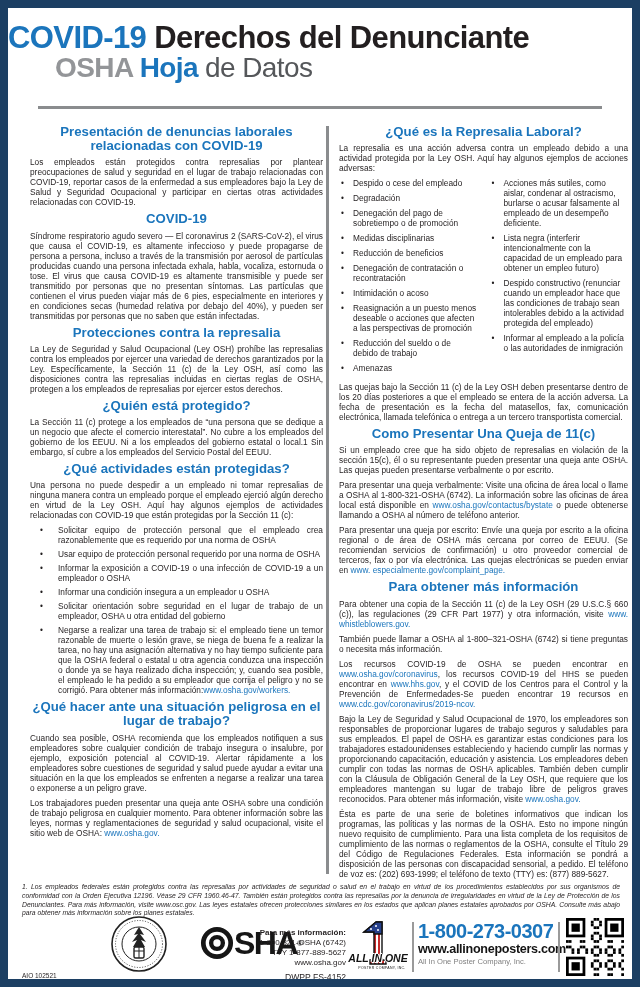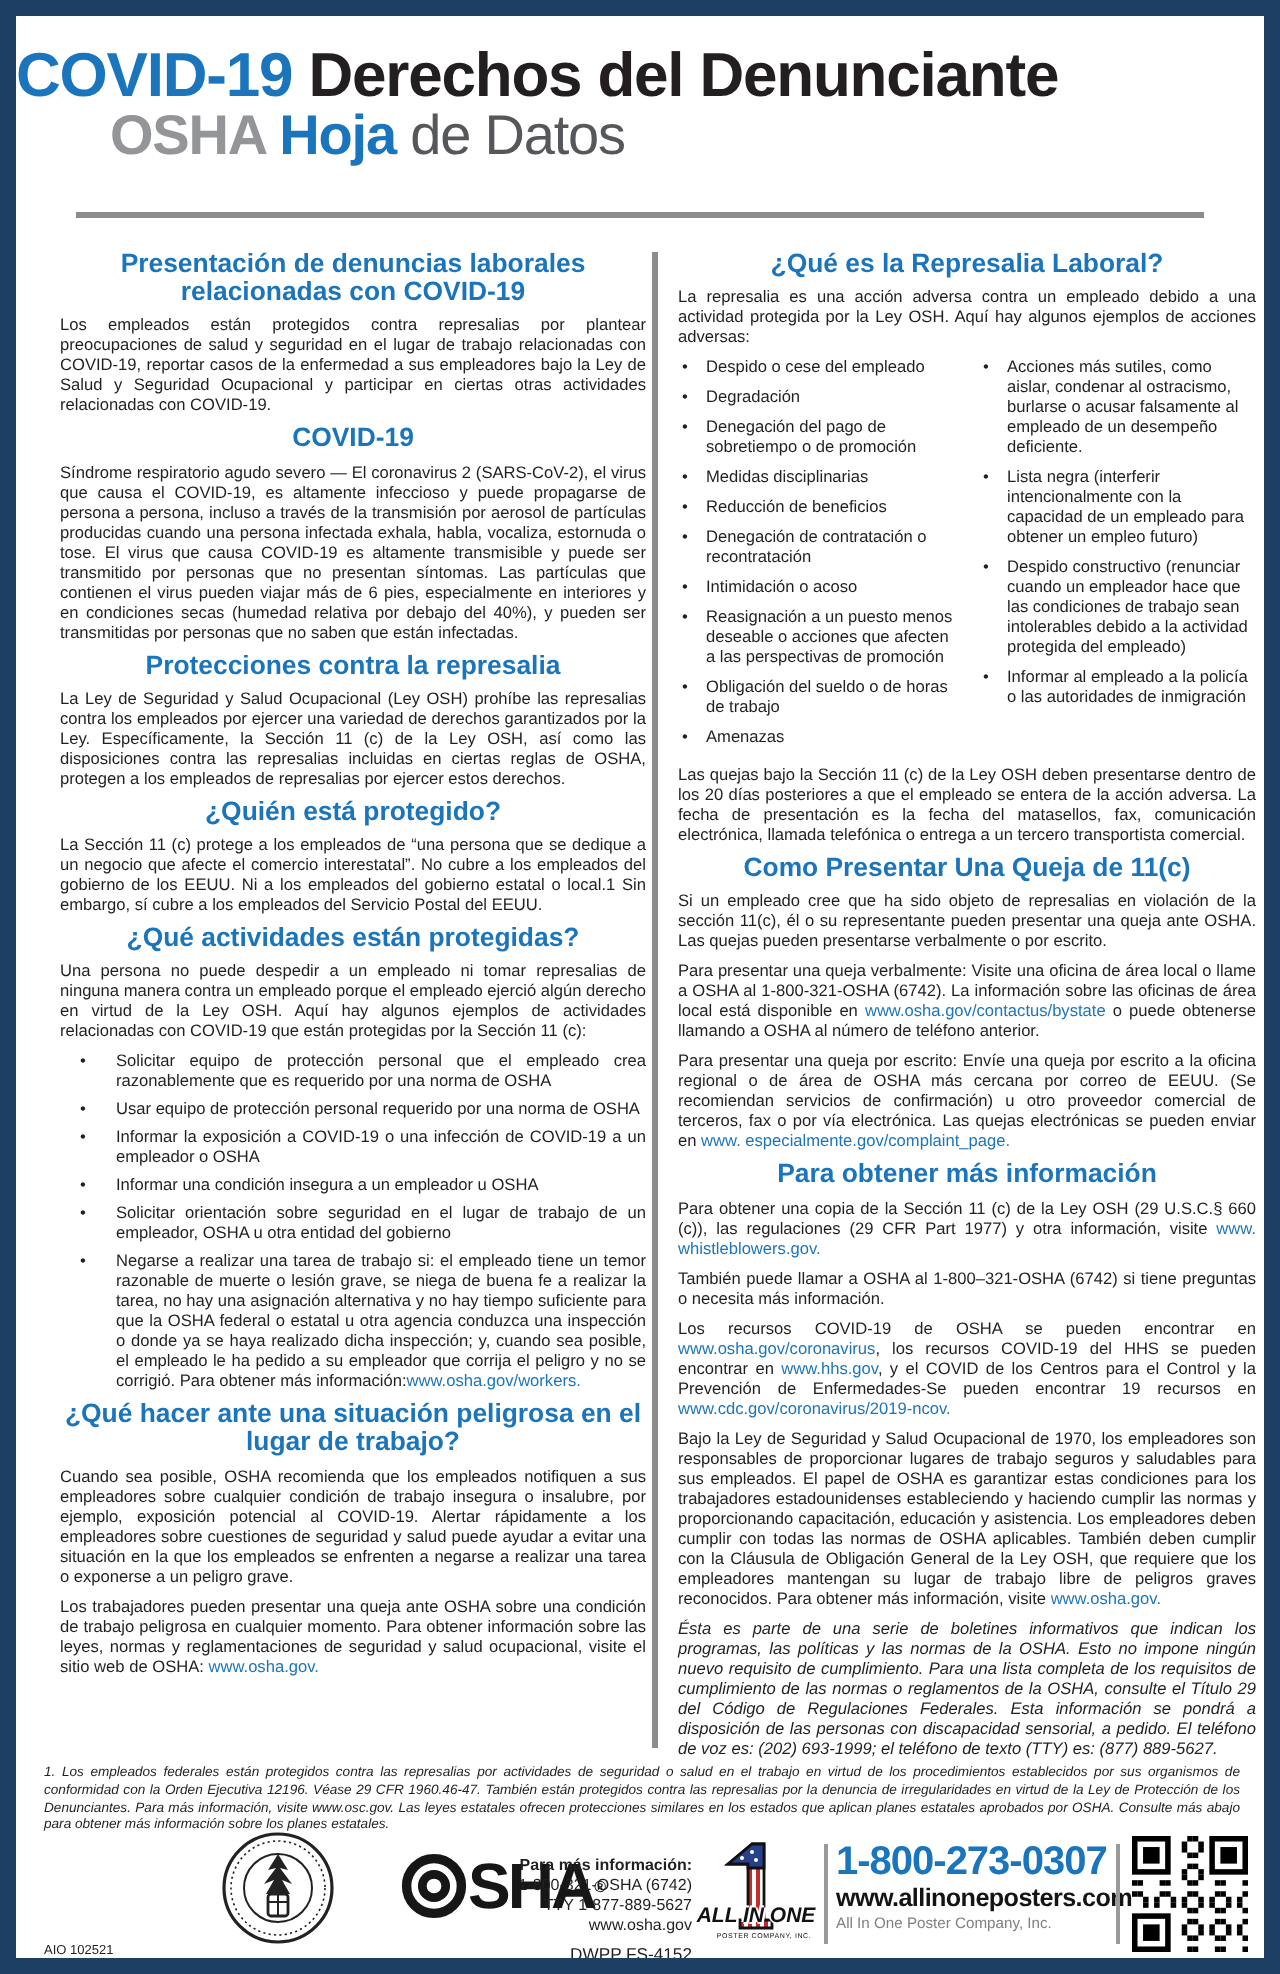--- a/index.html
+++ b/index.html
@@ -12,21 +12,21 @@
   .c-blue{color:#1b75bc}.c-dark{color:#231f20}.c-gray{color:#939598}
   .c-slate{color:#55575a;font-weight:normal}
   .hdr-rule{position:absolute;left:30px;right:30px;top:98px;height:3px;background:#8a8c8e;}
   
   .col{position:absolute;top:112px;font-size:8.3px;line-height:10px;}
   .col-l{left:22px;width:293px;}
   .col-r{left:331px;width:289px;}
   .vdiv{position:absolute;left:318px;top:118px;width:3px;height:748px;background:#8a8c8e;}
   .sec-h{color:#1b75bc;font-weight:bold;font-size:13.2px;line-height:14.2px;text-align:center;margin:5px 0 4px;}
   .para{text-align:justify;margin:0 0 5px;}
-  .it{font-style:italic;}
+  .it{}
   .lnk{color:#1b75bc;}
   .bul{display:flex;margin:0 0 4px;}
   .bul .dot{flex:none;}
   .bul .bt{flex:1;}
   .col-l .bul{padding-left:10px;}
   .col-l .bul .dot{width:18px;}
   .col-l .bul .bt{text-align:justify;}
   .ul2{display:flex;gap:12px;margin:3px 0 4px;}
   .ul2 .half{flex:1;min-width:0;}
   .ul2 .bul{margin:0 0 5px;}
@@ -145,21 +145,21 @@
           <div class="bul">
             <span class="dot">•</span>
             <span class="bt">Intimidación o acoso</span>
           </div>
           <div class="bul">
             <span class="dot">•</span>
             <span class="bt">Reasignación a un puesto menos deseable o acciones que afecten a las perspectivas de promoción</span>
           </div>
           <div class="bul">
             <span class="dot">•</span>
-            <span class="bt">Obligación del sueldo o de horas de trabajo</span>
+            <span class="bt">Reducción del sueldo o de debido de trabajo</span>
           </div>
           <div class="bul">
             <span class="dot">•</span>
             <span class="bt">Amenazas</span>
           </div>
         </div>
         <div class="half">
           <div class="bul">
             <span class="dot">•</span>
             <span class="bt">Acciones más sutiles, como aislar, condenar al ostracismo, burlarse o acusar falsamente al empleado de un desempeño deficiente.</span>
@@ -173,21 +173,21 @@
             <span class="bt">Despido constructivo (renunciar cuando un empleador hace que las condiciones de trabajo sean intolerables debido a la actividad protegida del empleado)</span>
           </div>
           <div class="bul">
             <span class="dot">•</span>
             <span class="bt">Informar al empleado a la policía o las autoridades de inmigración</span>
           </div>
         </div>
       </div>
       <div class="para">Las quejas bajo la Sección 11 (c) de la Ley OSH deben presentarse dentro de los 20 días posteriores a que el empleado se entera de la acción adversa. La fecha de presentación es la fecha del matasellos, fax, comunicación electrónica, llamada telefónica o entrega a un tercero transportista comercial.</div>
       <div class="sec-h">Como Presentar Una Queja de 11(c)</div>
-      <div class="para">Si un empleado cree que ha sido objeto de represalias en violación de la sección 11(c), él o su representante pueden presentar una queja ante OSHA. Las quejas pueden presentarse verbalmente o por escrito.</div>
+      <div class="para">Si un empleado cree que ha sido objeto de represalias en violación de la sección 15(c), él o su representante pueden presentar una queja ante OSHA. Las quejas pueden presentarse verbalmente o por escrito.</div>
       <div class="para">Para presentar una queja verbalmente: Visite una oficina de área local o llame a OSHA al 1-800-321-OSHA (6742). La información sobre las oficinas de área local está disponible en <span class="lnk">www.osha.gov/contactus/bystate</span> o puede obtenerse llamando a OSHA al número de teléfono anterior.</div>
       <div class="para">Para presentar una queja por escrito: Envíe una queja por escrito a la oficina regional o de área de OSHA más cercana por correo de EEUU. (Se recomiendan servicios de confirmación) u otro proveedor comercial de terceros, fax o por vía electrónica. Las quejas electrónicas se pueden enviar en <span class="lnk">www. especialmente.gov/complaint_page.</span></div>
       <div class="sec-h">Para obtener más información</div>
       <div class="para">Para obtener una copia de la Sección 11 (c) de la Ley OSH (29 U.S.C.§ 660 (c)), las regulaciones (29 CFR Part 1977) y otra información, visite <span class="lnk">www. whistleblowers.gov.</span></div>
       <div class="para">También puede llamar a OSHA al 1-800–321-OSHA (6742) si tiene preguntas o necesita más información.</div>
       <div class="para">Los recursos COVID-19 de OSHA se pueden encontrar en <span class="lnk">www.osha.gov/coronavirus</span>, los recursos COVID-19 del HHS se pueden encontrar en <span class="lnk">www.hhs.gov</span>, y el COVID de los Centros para el Control y la Prevención de Enfermedades-Se pueden encontrar 19 recursos en <span class="lnk">www.cdc.gov/coronavirus/2019-ncov.</span></div>
       <div class="para">Bajo la Ley de Seguridad y Salud Ocupacional de 1970, los empleadores son responsables de proporcionar lugares de trabajo seguros y saludables para sus empleados. El papel de OSHA es garantizar estas condiciones para los trabajadores estadounidenses estableciendo y haciendo cumplir las normas y proporcionando capacitación, educación y asistencia. Los empleadores deben cumplir con todas las normas de OSHA aplicables. También deben cumplir con la Cláusula de Obligación General de la Ley OSH, que requiere que los empleadores mantengan su lugar de trabajo libre de peligros graves reconocidos. Para obtener más información, visite <span class="lnk">www.osha.gov.</span></div>
       <div class="para it">Ésta es parte de una serie de boletines informativos que indican los programas, las políticas y las normas de la OSHA. Esto no impone ningún nuevo requisito de cumplimiento. Para una lista completa de los requisitos de cumplimiento de las normas o reglamentos de la OSHA, consulte el Título 29 del Código de Regulaciones Federales. Esta información se pondrá a disposición de las personas con discapacidad sensorial, a pedido. El teléfono de voz es: (202) 693-1999; el teléfono de texto (TTY) es: (877) 889-5627.</div>
     </div>
 

